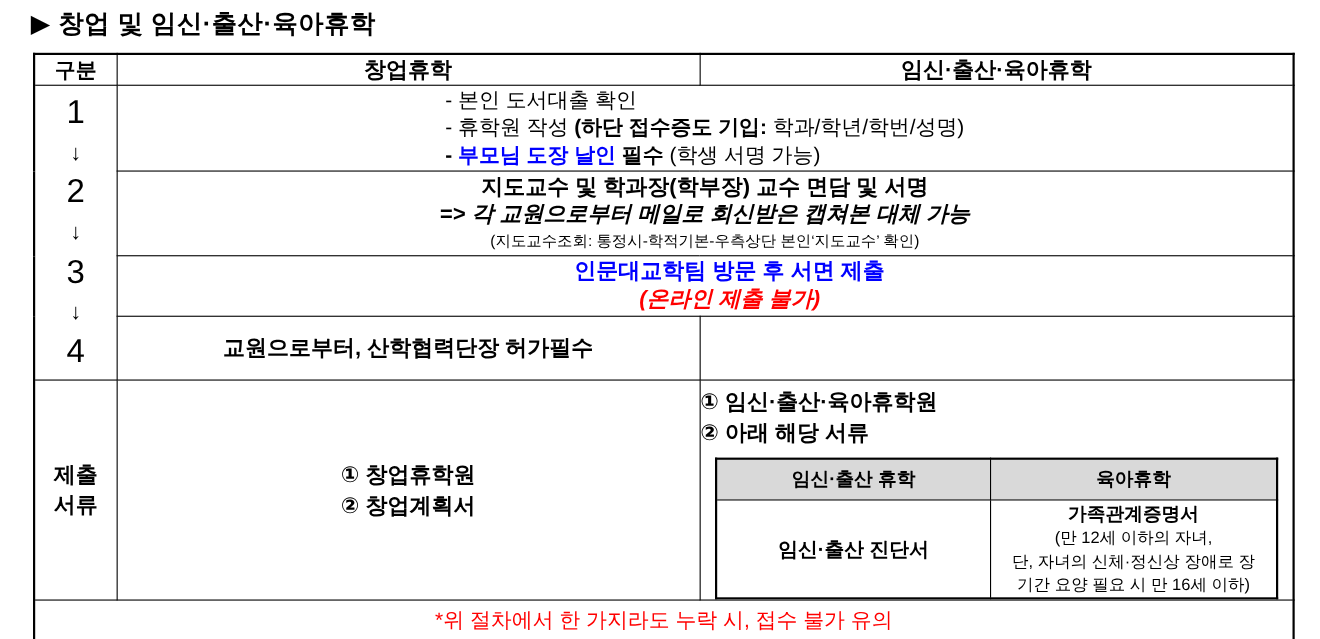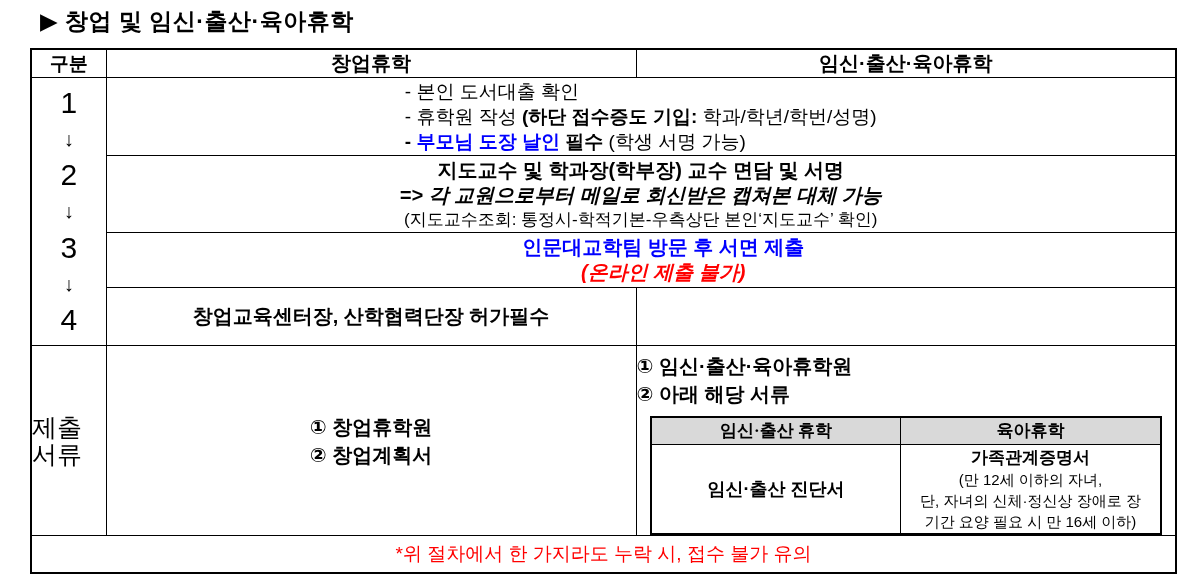--- a/index.html
+++ b/index.html
@@ -4,21 +4,21 @@
 <style>
   :root { --blue:#0000ff; --red:#ff0000; --gray:#d9d9d9; }
   * { margin:0; padding:0; box-sizing:border-box; }
   html,body { background:#ffffff; }
   body {
     width:1200px; height:581px; position:relative;
     font-family:"Liberation Sans","DejaVu Sans",sans-serif;
     color:#000;
   }
   .doc-title{
-    position:absolute; left:40px; top:6px;
+    position:absolute; left:28px; top:6px;
     font-size:23px; font-weight:bold; letter-spacing:0.5px;
     white-space:nowrap;
   }
   table.main{
     position:absolute; left:30px; top:48px; width:1145px;
     border-collapse:collapse; table-layout:fixed;
     border:2px solid #000;
   }
   table.main th, table.main td{
     border:1px solid #000; vertical-align:middle; padding:0;
@@ -43,38 +43,38 @@
   .center-left{ display:flex; justify-content:center; align-items:center; height:100%; }
   .tl{ text-align:left; }
   .b{ font-weight:bold; }
   .reg{ font-weight:normal; }
   .blue{ color:var(--blue); }
   .red{ color:var(--red);font-style:italic; }
 
   .row1-lines{ font-size:19px; line-height:25px; }
   .row2-l1{ font-size:20px; font-weight:bold; line-height:25px; }
   .row2-l2{ font-size:20px; font-weight:bold; font-style:italic; line-height:25px; }
-  .row2-l3{ font-size:17px; line-height:23px; }
+  .row2-l3{ font-size:14px; line-height:23px; }
   .row3-l{ font-size:20px; font-weight:bold; line-height:25px;padding-left:45px; }
   .row4-l{ font-size:20px; font-weight:bold; text-align:center; }
 
-  .submit-label{ font-size:25px; font-weight:normal; line-height:27px; }
+  .submit-label{ text-align:center; font-size:20px; font-weight:bold; line-height:27px; }
   .docs{ font-size:20px; font-weight:bold; line-height:28px; }
   .docs-centered{ font-size:20px; font-weight:bold; line-height:28px; }
   .maternity-cell-inner{ padding-top:6px; }
 
   table.nested{
     width:510px; margin:8px auto 0 auto;
     border-collapse:collapse; table-layout:fixed;
     border:2px solid #000;
   }
   table.nested th, table.nested td{ border:1px solid #000; padding:0; vertical-align:middle; }
   table.nested th{
     background:var(--gray); font-size:17px; font-weight:bold;
-    height:27px; font-family:Liberation Serif, serif;
+    height:37px; 
   }
   tr.nbody{ height:90px; }
   .preg-doc{ text-align:center; font-size:18px; font-weight:bold; }
   .child-doc{ text-align:center; }
   .child-title{ font-size:17px; font-weight:bold; line-height:23px; }
   .child-line{ font-size:15px; line-height:21px; }
 
   .footer-note{
     text-align:center; font-size:19px; font-weight:normal; color:var(--red);
   }
@@ -129,21 +129,21 @@
     </tr>
 
     <tr class="h3">
       <td colspan="2" class="ccell">
         <div class="row3-l blue">인문대교학팀 방문 후 서면 제출</div>
         <div class="row3-l red">(온라인 제출 불가)</div>
       </td>
     </tr>
 
     <tr class="h4">
-      <td class="row4-l">창업교육센터장, 산학협력단장 허가필수</td>
+      <td class="row4-l">교원으로부터, 산학협력단장 허가필수</td>
       <td></td>
     </tr>
 
     <tr class="h5">
       <td class="submit-label">
         <div>제출</div>
         <div>서류</div>
       </td>
       <td>
         <div class="center-left">

